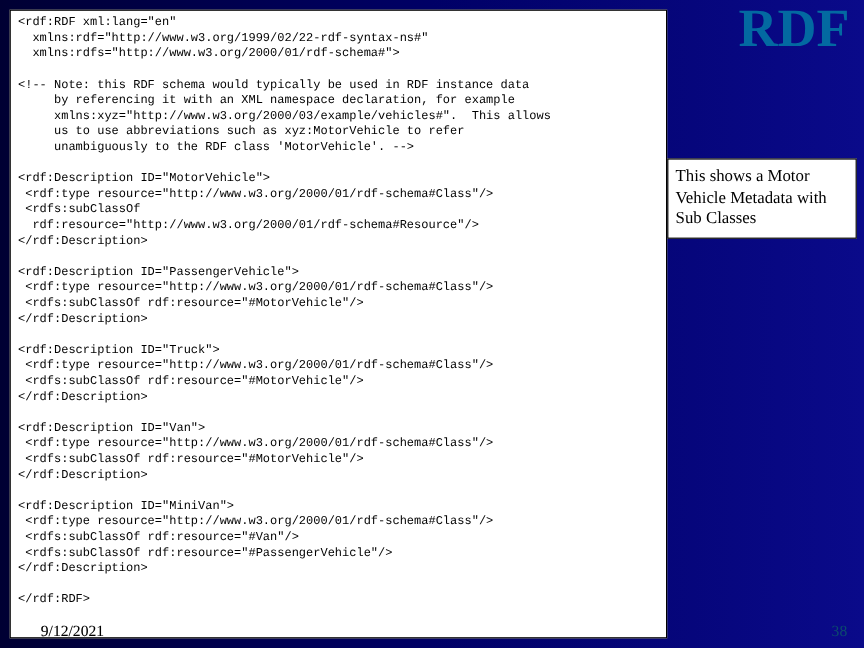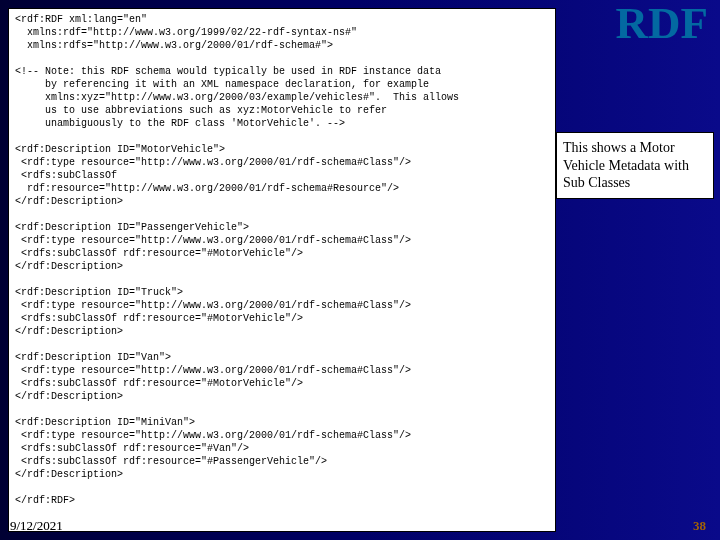--- a/index.html
+++ b/index.html
@@ -59,34 +59,34 @@
     font-size: 13px;
     color: #ffffff;
     display: flex;
     align-items: center;
   }
   .footer .date {
     position: absolute;
     left: 10px;
     color: #ffffff;
     mix-blend-mode: difference;
+    padding-left: 24px;
   }
   .footer .center {
     position: absolute;
     left: 50%;
     transform: translateX(-50%);
     color: #ffffff;
     mix-blend-mode: difference;
     white-space: nowrap;
   }
   .footer .pagenum {
     position: absolute;
     right: 14px;
-    color: #a16207;
-    font-weight: bold;
+    color: #0c4a6e;
   }
 </style>
 </head>
 <body>
 
 <div class="code-box">
   <pre>&lt;rdf:RDF xml:lang="en"
   xmlns:rdf="http://www.w3.org/1999/02/22-rdf-syntax-ns#"
   xmlns:rdfs="http://www.w3.org/2000/01/rdf-schema#"&gt;
 

